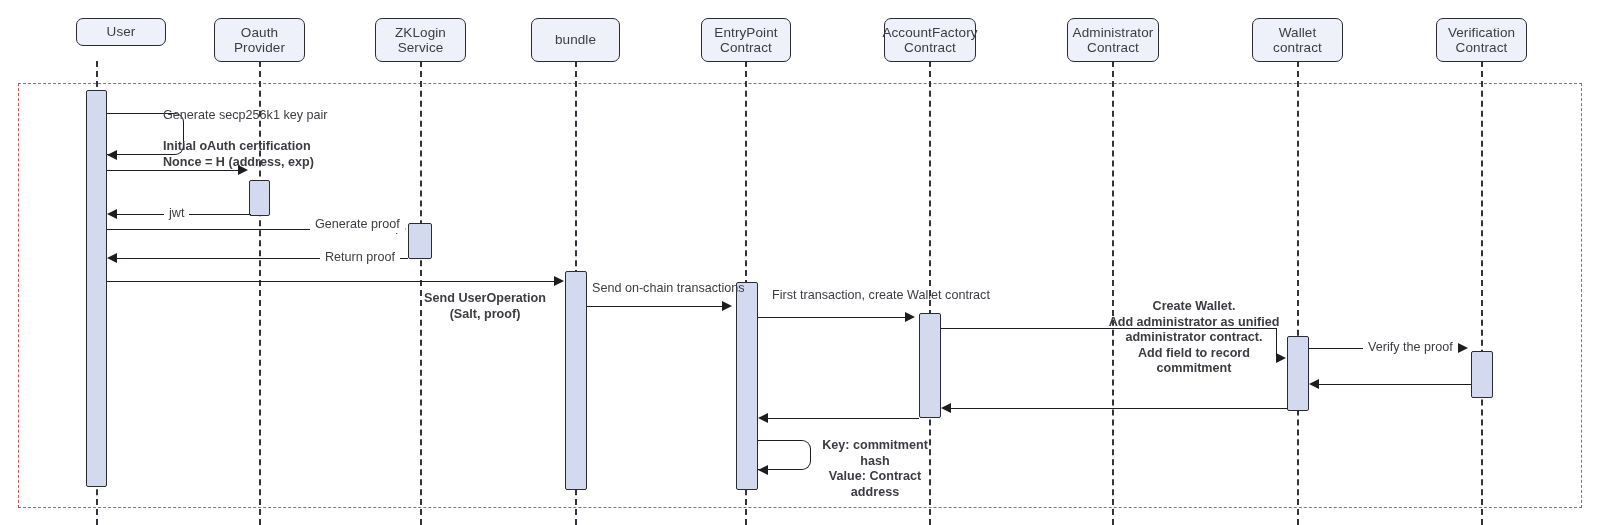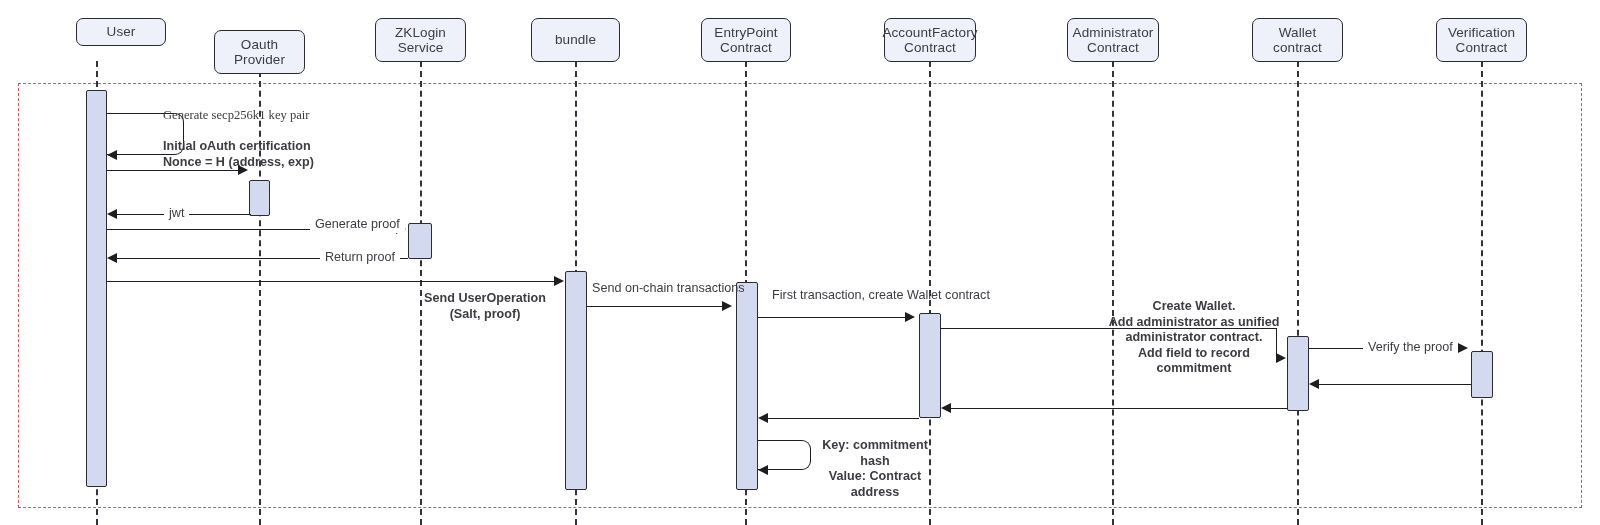--- a/index.html
+++ b/index.html
@@ -109,21 +109,21 @@
   <div class="lifeline" style="left:745px; top:61px; height:464px;"></div>
   <div class="lifeline" style="left:929px; top:61px; height:464px;"></div>
   <div class="lifeline" style="left:1112px;top:61px; height:464px;"></div>
   <div class="lifeline" style="left:1297px;top:61px; height:464px;"></div>
   <div class="lifeline" style="left:1481px;top:61px; height:464px;"></div>
 
   <div class="participant" style="left:52px; top:18px; width:90px; height:28px;margin-left:24px;">
     <span>User</span>
   </div>
 
-  <div class="participant" style="left:214px; top:18px; width:91px; height:44px;margin-top:12px;">
+  <div class="participant" style="left:214px; top:18px; width:91px; height:44px;">
     <span>Oauth Provider</span>
   </div>
 
   <div class="participant" style="left:375px; top:18px; width:91px; height:44px;">
     <span>ZKLogin Service</span>
   </div>
 
   <div class="participant" style="left:531px; top:18px; width:89px; height:44px;">
     <span>bundle</span>
   </div>
@@ -164,21 +164,21 @@
   <div class="activation" style="left:249px; top:180px; width:21px; height:36px;"></div>
   <div class="activation" style="left:408px; top:223px; width:24px; height:36px;"></div>
   <div class="activation" style="left:565px; top:271px; width:22px; height:219px;"></div>
   <div class="activation" style="left:736px; top:282px; width:22px; height:208px;"></div>
   <div class="activation" style="left:919px; top:313px; width:22px; height:105px;"></div>
   <div class="activation" style="left:1287px;top:336px; width:22px; height:75px;"></div>
   <div class="activation" style="left:1471px;top:351px; width:22px; height:47px;"></div>
 
   <div class="selfloop" style="left:107px; top:113px; width:77px; height:42px;"></div>
   <div class="arrow-head left" style="left:107px; top:150px;"></div>
-  <div class="msg-label" style="left:163px; top:108px; text-align:left;font-family:Liberation Serif, serif;">
+  <div class="msg-label" style="left:163px; top:108px; text-align:left;">
     <span>Generate secp256k1 key pair</span>
   </div>
 
   <div class="arrow-line" style="left:107px; top:170px; width:132px;"></div>
   <div class="arrow-head right" style="left:238px; top:165px;"></div>
   <div class="msg-label multiline" style="left:163px; top:139px; text-align:left;">
     <div>Initial oAuth certification</div>
     <div>Nonce = H (address, exp)</div>
   </div>
 

